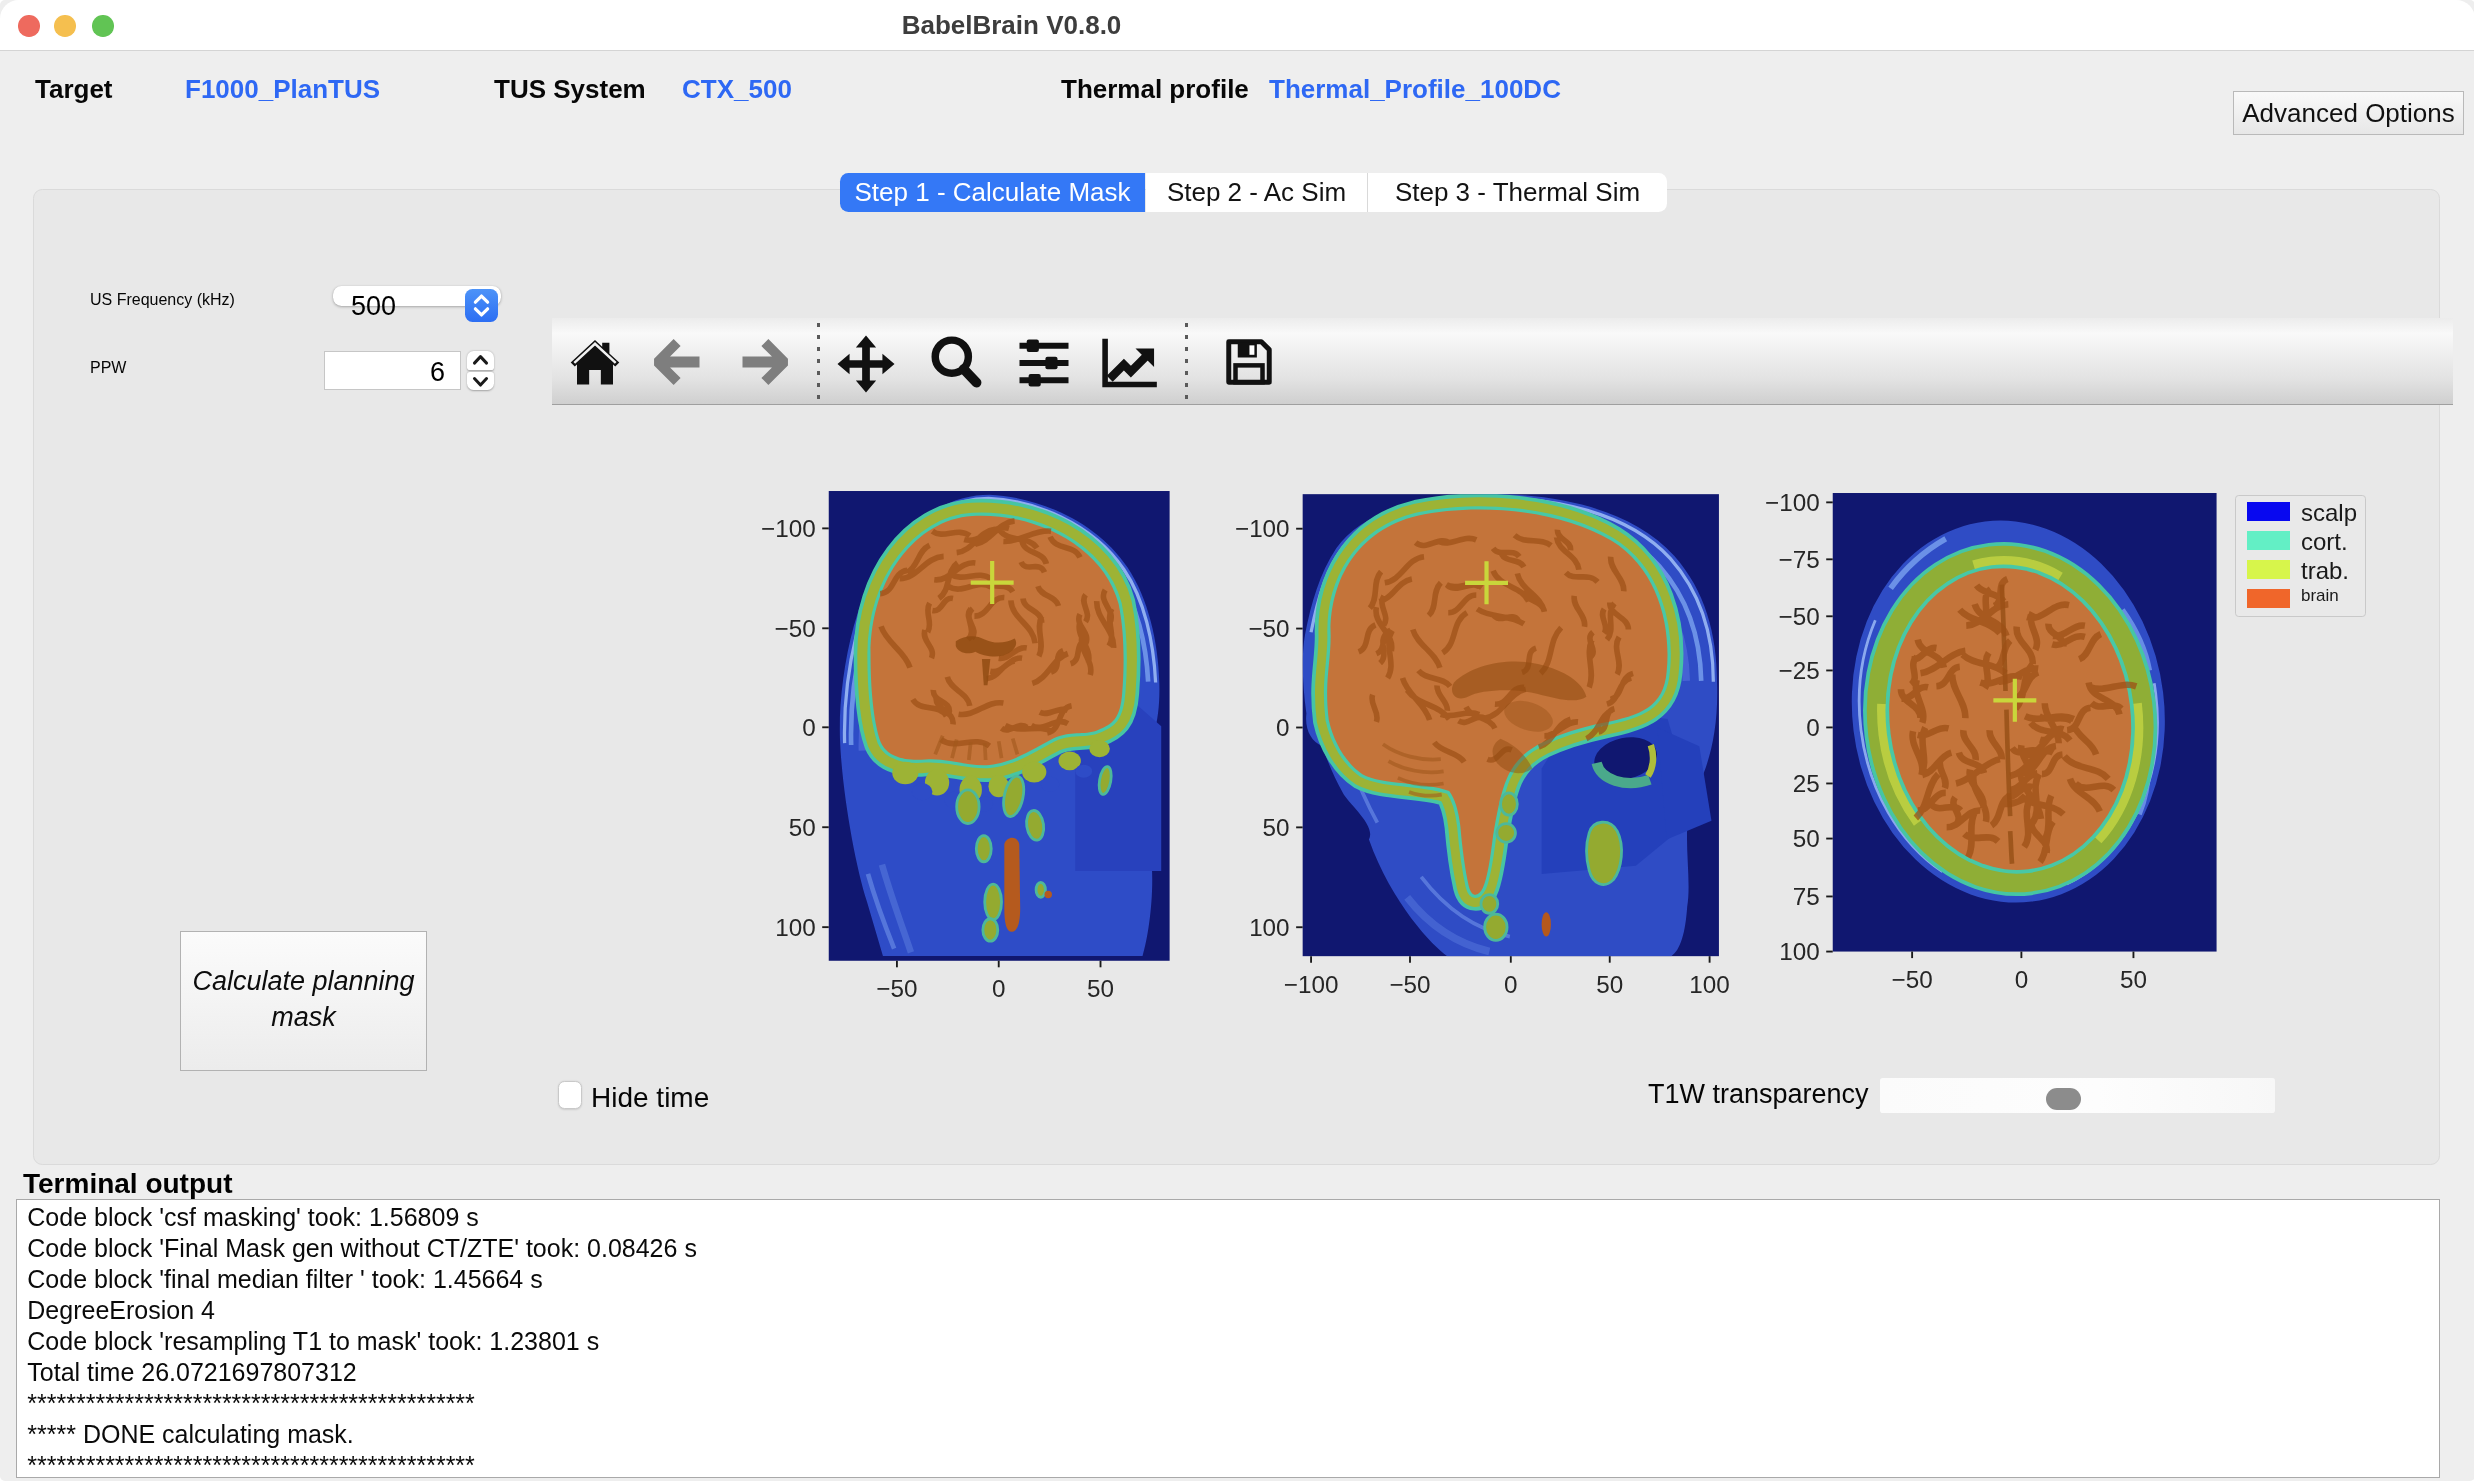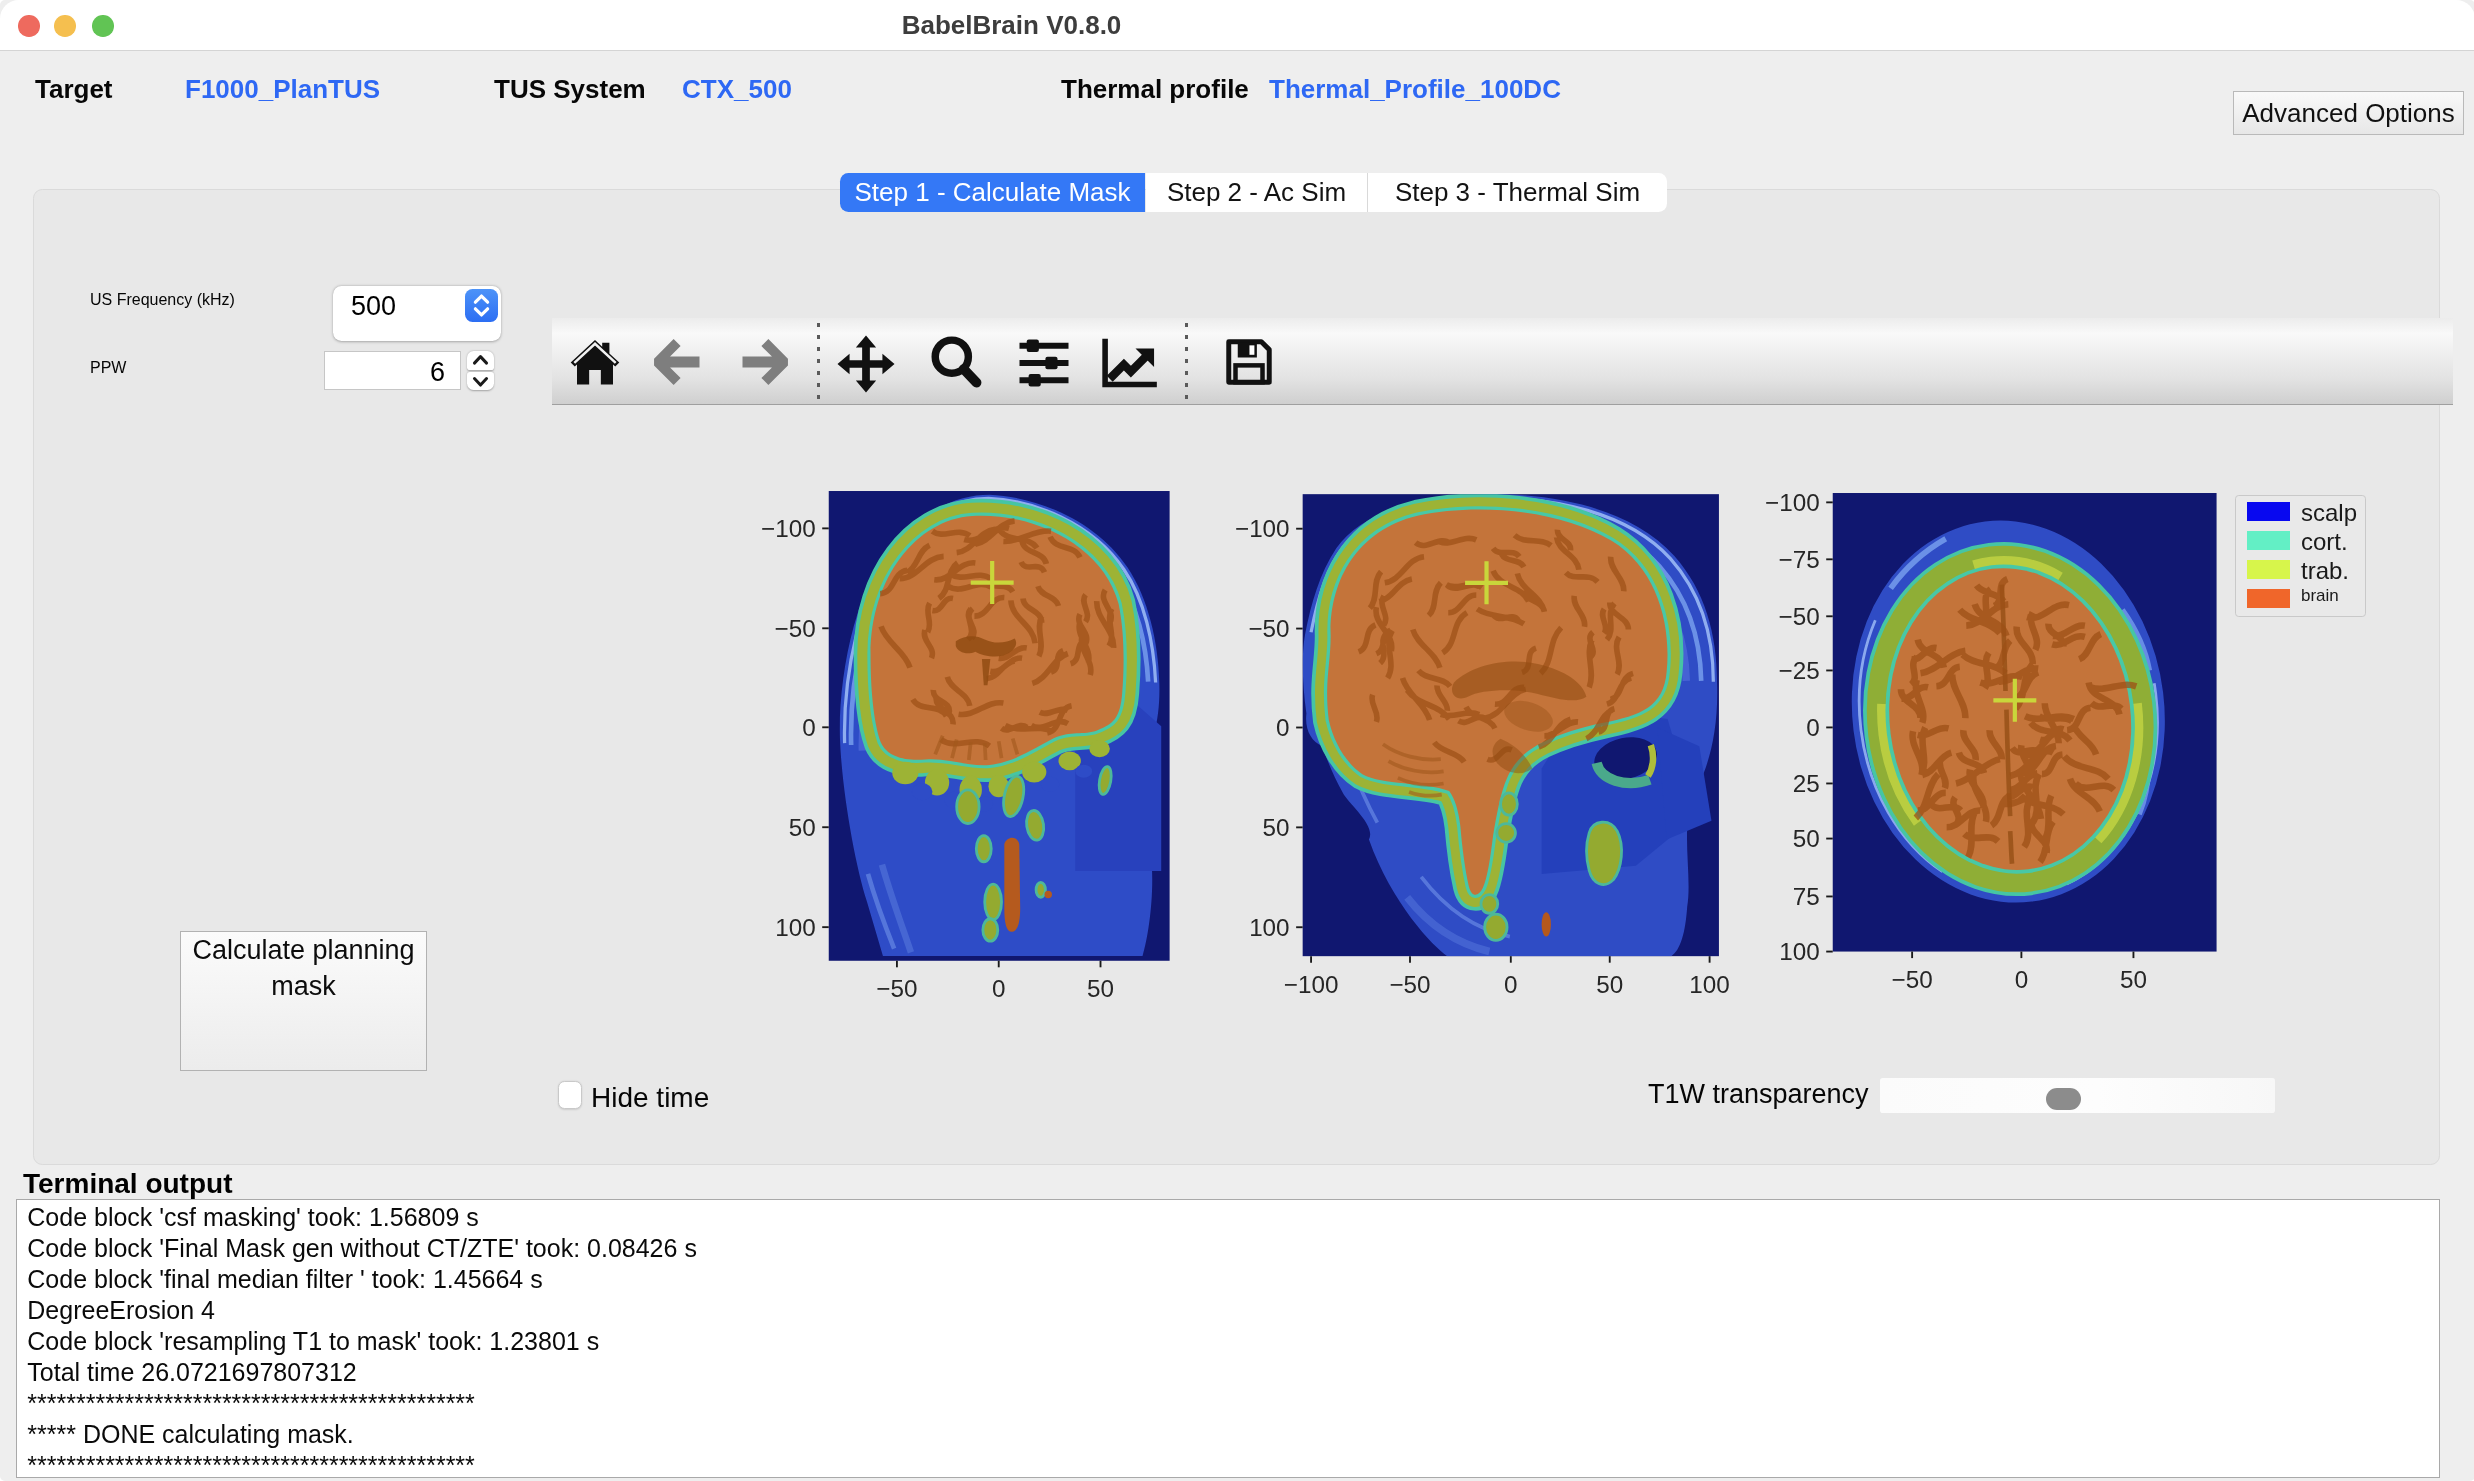--- a/index.html
+++ b/index.html
@@ -13,36 +13,36 @@
   .blue { color:#2e68f4; }
   #advbtn { position:absolute; left:2233px; top:91px; width:231px; height:44px; background:linear-gradient(#f9f9f9,#e7e7e7); border:1.9px solid #b9b9b9; font-size:26px; color:#111; text-align:center; line-height:43px; }
   
   .tab { position:absolute; top:173px; height:39px; font-size:26px; text-align:center; line-height:39px; background:#ffffff; color:#131313; }
   #tab1 { left:840px; width:305px; background:#3478f6; color:#fff; border-radius:8.4px 0 0 8.4px; }
   #tab2 { left:1146px; width:222px; border-right:1.9px solid #d9d9d9; }
   #tab3 { left:1368px; width:299px; border-radius:0 8.4px 8.4px 0; }
   #panel { position:absolute; left:33px; top:189px; width:2407px; height:976px; background:#e8e8e8; border:0.9px solid #dadada; border-radius:9.3px; }
   .clbl { position:absolute; font-size:16px; color:#060606; }
   
-  #sel { position:absolute; left:333px; top:286px; width:168px; height:55px; background:#fff; border-radius:8.4px; box-shadow:0 0.9px 2.8px rgba(0,0,0,0.28), 0 0 0.9px rgba(0,0,0,0.15); }
+  #sel { position:absolute; left:333px; top:286px; width:168px; height:20px; background:#fff; border-radius:8.4px; box-shadow:0 0.9px 2.8px rgba(0,0,0,0.28), 0 0 0.9px rgba(0,0,0,0.15); }
   #sel .txt { position:absolute; left:18px; top:4.7px; font-size:27px; color:#000; }
   #sel .step { position:absolute; right:2.8px; top:2.8px; width:33px; height:33px; border-radius:7.5px; background:linear-gradient(#4d93f8,#2c6ef3); }
   
   #ppw { position:absolute; left:324px; top:351px; width:137px; height:39px; background:#fff; border:0.9px solid #c6c6c6; }
   #ppw .v { position:absolute; right:15px; top:4.7px; font-size:27px; }
   #spin { position:absolute; left:467px; top:351px; width:27px; height:39px; }
   #spin .b { position:absolute; left:0; width:27px; height:18.7px; background:#fff; box-shadow:0 0.9px 1.9px rgba(0,0,0,0.3); }
   #spin .up { top:0; border-radius:6.5px 6.5px 2.8px 2.8px; }
   #spin .dn { top:20.5px; border-radius:2.8px 2.8px 6.5px 6.5px; }
   
   #toolbar { position:absolute; left:552px; top:318px; width:1901px; height:87px; background:linear-gradient(#ececec 0%,#f9f9f9 18%,#e3e3e3 70%,#cfcfcf 100%); border-bottom:1.9px solid #9f9f9f; }
   .ticon { position:absolute; top:17px; }
   .tsep { position:absolute; top:4.7px; width:2.8px; height:78px; background:repeating-linear-gradient(#5a5a5a 0 3.7px, rgba(0,0,0,0) 3.7px 12px); }
   
-  #calcbtn { position:absolute; left:180px; top:931px; width:247px; height:140px; background:linear-gradient(#fbfbfb,#ececec); border:1.9px solid #b2b2b2; font-size:27px; color:#0c0c0c; text-align:center; line-height:36px; }
+  #calcbtn { position:absolute; left:180px; top:931px; width:247px; height:140px; background:linear-gradient(#fbfbfb,#ececec); border:1.9px solid #b2b2b2; font-size:27px; color:#0c0c0c; text-align:center; padding-top:31px; line-height:36px;font-style:italic; }
   
   #hm-box { position:absolute; left:558px; top:1081px; width:24px; height:28px; background:#fff; border:0.9px solid #c9c9c9; border-radius:6.5px; box-shadow:0 0.9px 1.9px rgba(0,0,0,0.12); }
   #hm-lbl { position:absolute; left:591px; top:1082px; font-size:28px; color:#060606; }
   
   #t1w-lbl { position:absolute; left:1648px; top:1079px; font-size:27px; color:#060606; }
   #slider { position:absolute; left:1880px; top:1078px; width:395px; height:35px; background:linear-gradient(90deg,#fbfbfb,#fdfdfd 55%,#f7f7f7); border-radius:2.8px; }
   #shandle { position:absolute; left:2046px; top:1088px; width:35px; height:21.5px; border-radius:11.2px; background:#8c8c8c; }
   
   #term-lbl { position:absolute; left:23px; top:1168px; font-size:28px; font-weight:bold; color:#000; }
   #term { position:absolute; left:16px; top:1199px; width:2424px; height:279px; background:#fff; border:1.9px solid #a9a9a9; font-size:25px; line-height:31px; color:#0a0a0a; padding:1.9px 0 0 10.3px; white-space:pre; overflow:hidden; }

